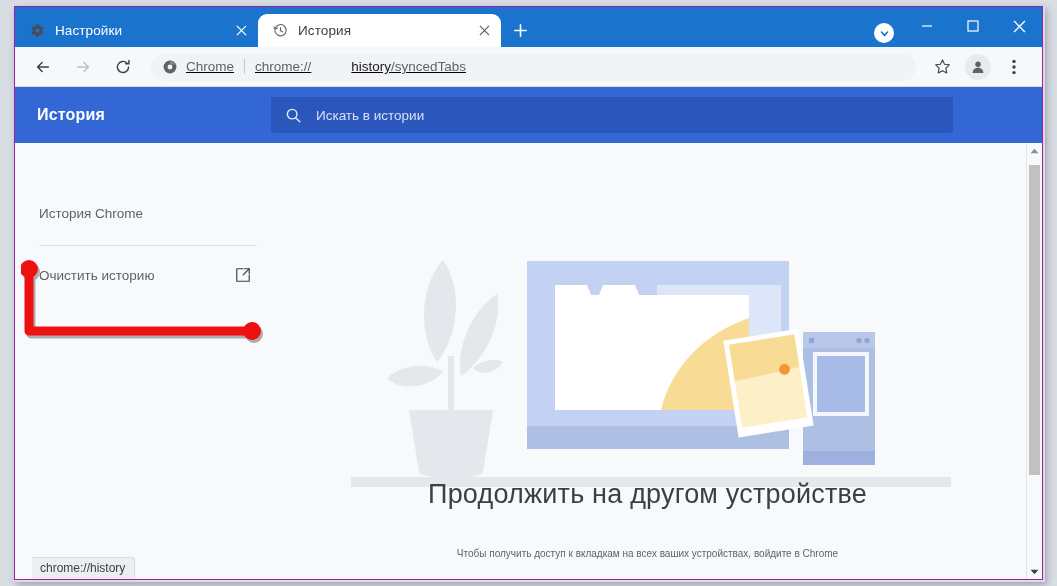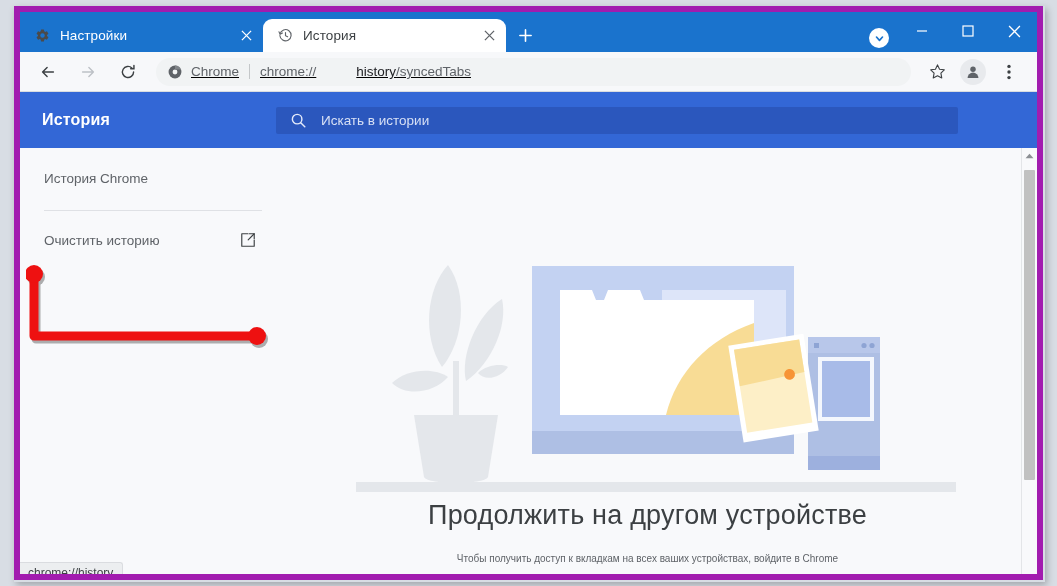--- a/index.html
+++ b/index.html
@@ -8,21 +8,21 @@
     background: #d8dde4;
     font-family: "Liberation Sans", "DejaVu Sans", sans-serif;
     overflow: hidden;
   }
 
   
   #window {
     position: absolute; left: 14px; top: 6px;
     width: 1029px; height: 574px;
     background: #c4b5fd;
-    border: 6px solid #a21caf;
+    border: 1px solid #a21caf;
     overflow: hidden;
   }
   #window-shadow {
     position:absolute; left:14px; top:6px; width:1031px; height:576px;
     box-shadow: 2px 3px 7px rgba(0,0,0,.25);
     pointer-events:none;
   }
 
   
   #tabstrip {
@@ -117,53 +117,54 @@
   }
   #history-header {
     height: 56px; background: #3367d6;
     display: flex; align-items: center;
   }
   #history-title {
     color: #ffffff; font-size: 16px; font-weight: bold;
     width: 256px; padding-left: 22px; letter-spacing: .2px;
   }
   #searchbox {
-    height: 27px; width: 682px; background: #2b57bd;
+    height: 36px; width: 682px; background: #2b57bd;
     border-radius: 2px;
     display: flex; align-items: center; padding-left: 14px;
   }
   #search-placeholder {
     color: #d7e0f5; font-size: 13.5px; margin-left: 14px;
   }
 
   #body-row { display: flex; height: calc(100% - 56px); }
 
   
   #sidebar {
     width: 256px; flex: 0 0 256px; padding-top: 11px;
     position: relative;
+    margin-top: 40px;
   }
   .side-item {
     height: 38px; display: flex; align-items: center;
     padding: 0 20px 0 24px; font-size: 13.5px; color: #5f6368;
   }
   .side-item.selected { color: #1a73e8; font-weight: bold; }
   .side-label { flex: 1 1 auto; }
   .side-divider {
     height: 1px; background: #dfe1e5; margin: 13px 14px 10px 24px;
   }
   .ext-icon { width: 16px; height: 16px; flex: 0 0 16px; }
 
   
   #main {
     flex: 1 1 auto; position: relative; overflow: hidden;
   }
   #illustration { position: absolute; left: 80px; top: 105px; }
   #empty-title {
-    position: absolute; left: 0; right: 18px; top: 352px;
+    position: absolute; left: 0; right: 18px; top: 336px;
     text-align: center; font-size: 27px; color: #3c4043;
     font-weight: 400; letter-spacing: .2px;
   }
   #empty-sub {
     position: absolute; left: 0; right: 18px; top: 405px;
     text-align: center; font-size: 10px; color: #5f6368;
   }
 
   
   #scrollbar {
@@ -177,21 +178,21 @@
   #sb-thumb {
     position: absolute; left: 2px; right: 2px; top: 22px; height: 310px;
     background: #c1c1c1; border-radius: 1px;
   }
 
   
   #annot { position: absolute; left: 0; top: 0; pointer-events: none; }
 
   
   #status-bubble {
-    position: absolute; left: 0; bottom: 1px;
+    position: absolute; left: 17px; bottom: 1px;
     background: #eceef0; border: 1px solid #dadce0; border-left: none;
     border-bottom: none;
     padding: 3px 9px 4px 8px; font-size: 12px; color: #3c4043;
     border-radius: 0 3px 0 0;
   }
 </style>
 </head>
 <body>
 
 <div id="window-shadow"></div>

